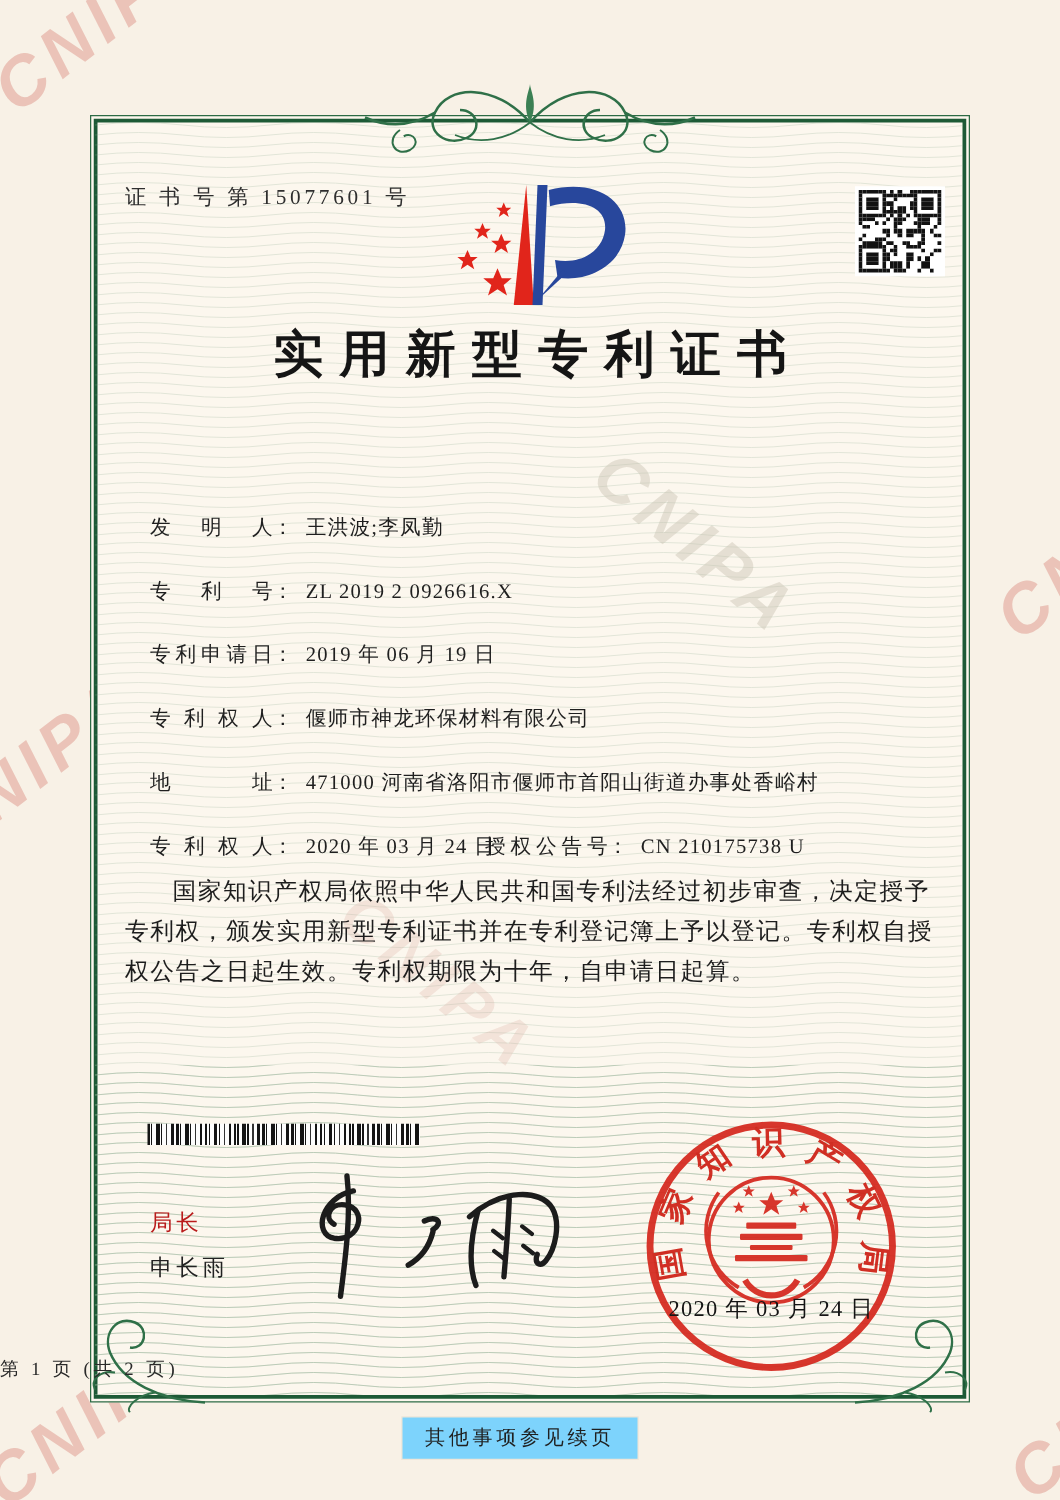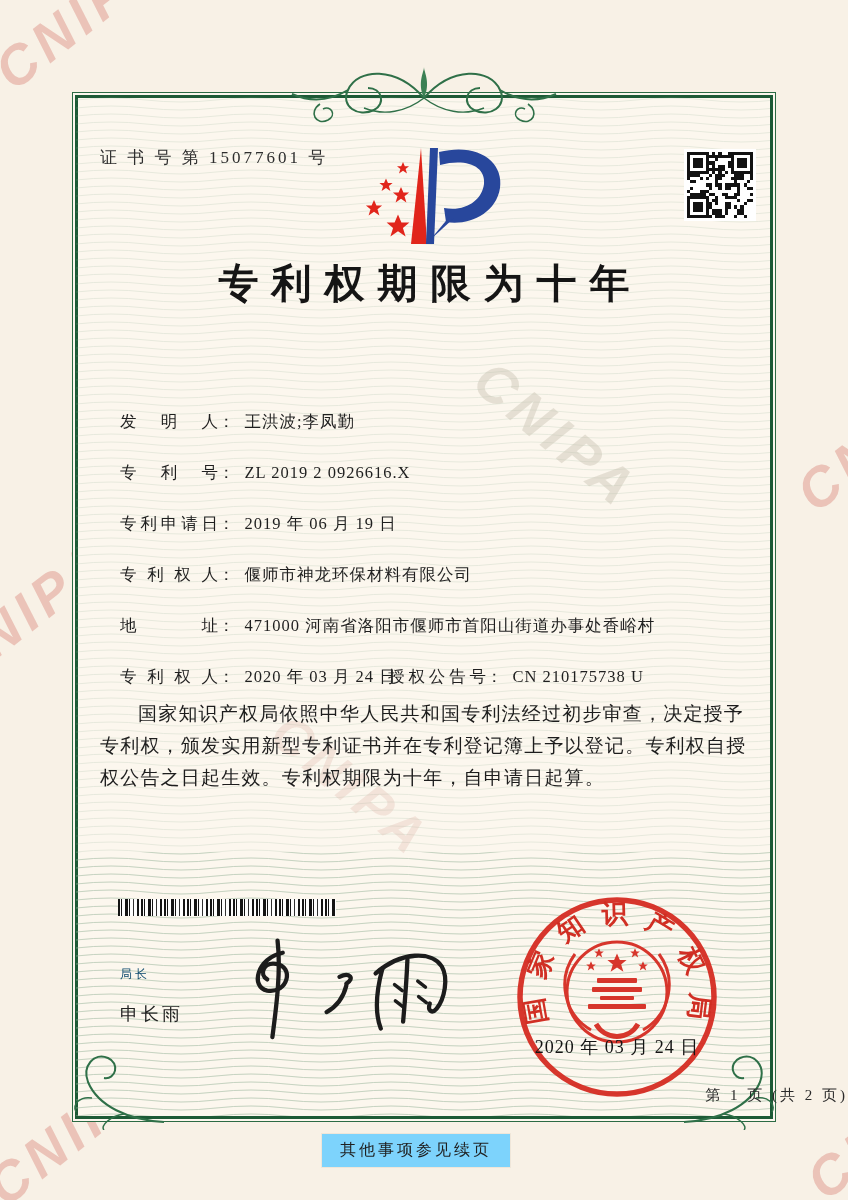--- a/index.html
+++ b/index.html
@@ -38,28 +38,28 @@
   .frow .second{position:absolute;left:268px;white-space:nowrap;}
   .paras{position:absolute;left:100px;top:698px;width:650px;font-size:19px;
          line-height:32px;letter-spacing:1.2px;color:#1d1d1d;}
   .paras p{margin:0;text-indent:2em;}
   .barcode{position:absolute;left:118px;top:899px;width:218px;height:17px;
     background:repeating-linear-gradient(90deg,
       #141414 0 2px,#fdfdfd 2px 3px,#141414 3px 4px,#fdfdfd 4px 7px,
       #141414 7px 10px,#fdfdfd 10px 11px,#141414 11px 12px,#fdfdfd 12px 15px,
       #333 15px 16px,#fdfdfd 16px 19px,#141414 19px 21px,#fdfdfd 21px 23px);}
   .exec-role{position:absolute;left:120px;top:966px;font-family:"Liberation Sans",sans-serif;
-             font-size:12px;letter-spacing:3px;color:#0c4a6e;}
+             font-size:18px;letter-spacing:3px;color:#b91c1c;}
   .exec-name{position:absolute;left:120px;top:1002px;font-family:"Liberation Sans",sans-serif;
              font-size:18px;letter-spacing:3px;color:#222;}
   .signature{position:absolute;left:238px;top:934px;}
   .seal{position:absolute;left:512px;top:892px;opacity:0.93;}
   .seal-date{position:absolute;left:524px;top:1035px;width:186px;text-align:center;
              font-size:18px;letter-spacing:1px;color:#141414;}
-  .page-info{position:absolute;left:0;right:0;top:1086px;text-align:right;
+  .page-info{position:absolute;left:0;right:0;top:1086px;text-align:left;
              font-size:15px;letter-spacing:3px;color:#2a2a2a;}
   .note-box{position:absolute;left:322px;top:1134px;padding:6px 18px;background:#7dd3fc;
             font-size:16px;letter-spacing:3px;color:#1f1f1f;box-shadow:0 0 0 1px rgba(210,200,180,0.25);}
 </style>
 </head>
 <body>
 
 <div class="canvas">
 
   <div class="wm wm-pink" style="left:-18px;top:52px">CNIPA</div>
@@ -576,21 +576,21 @@
       <div class="qm"></div>
       <div class="qm"></div>
       <div class="qm on"></div>
       <div class="qm"></div>
       <div class="qm"></div>
       <div class="qm on"></div>
       <div class="qm"></div>
       <div class="qm"></div>
     </div>
 
-  <div class="title">专利权期限为十年</div>
+  <div class="title">实用新型专利证书</div>
 
   <div class="frow" style="top:411px">
     <span class="flabel">发明人</span><span class="fcolon">：</span><span class="fvalue">王洪波;李凤勤</span>
   </div>
   <div class="frow" style="top:462px">
     <span class="flabel">专利号</span><span class="fcolon">：</span><span class="fvalue">ZL 2019 2 0926616.X</span>
   </div>
   <div class="frow" style="top:513px">
     <span class="flabel">专利申请日</span><span class="fcolon">：</span><span class="fvalue">2019 年 06 月 19 日</span>
   </div>

